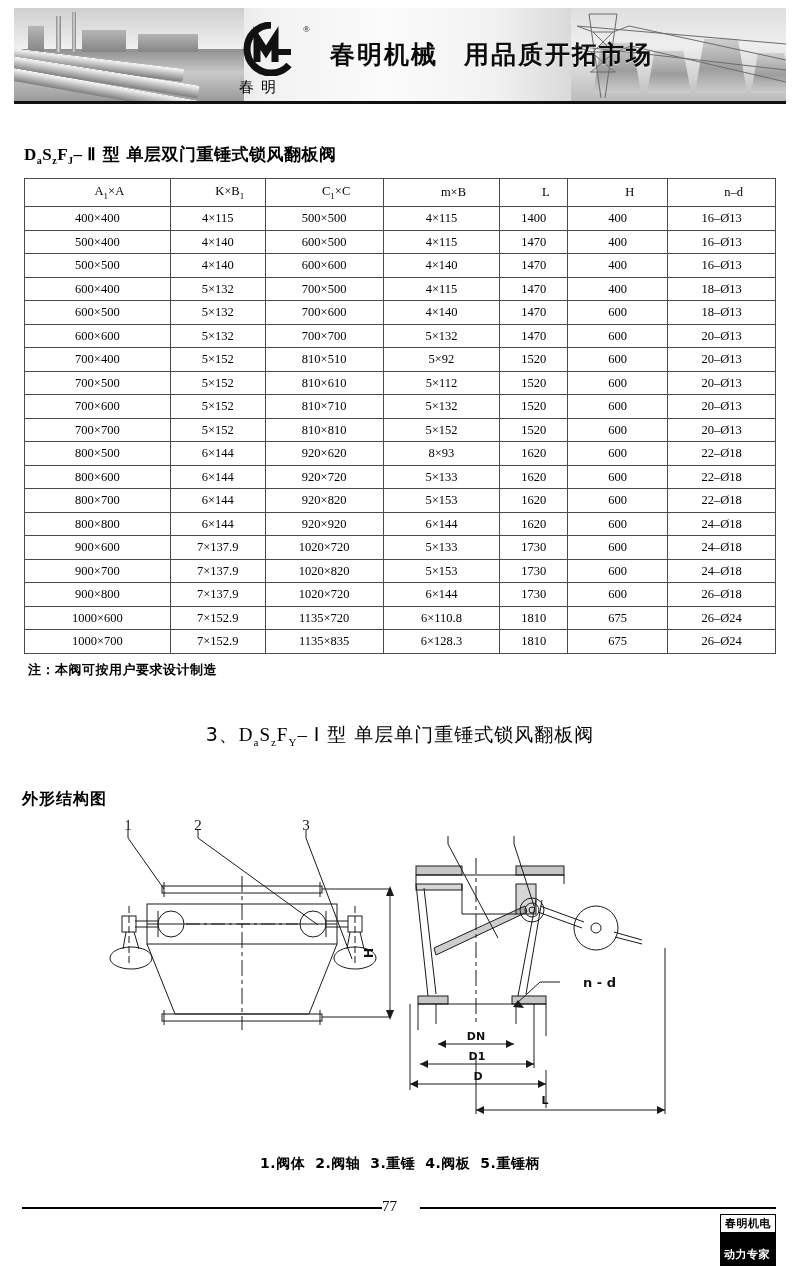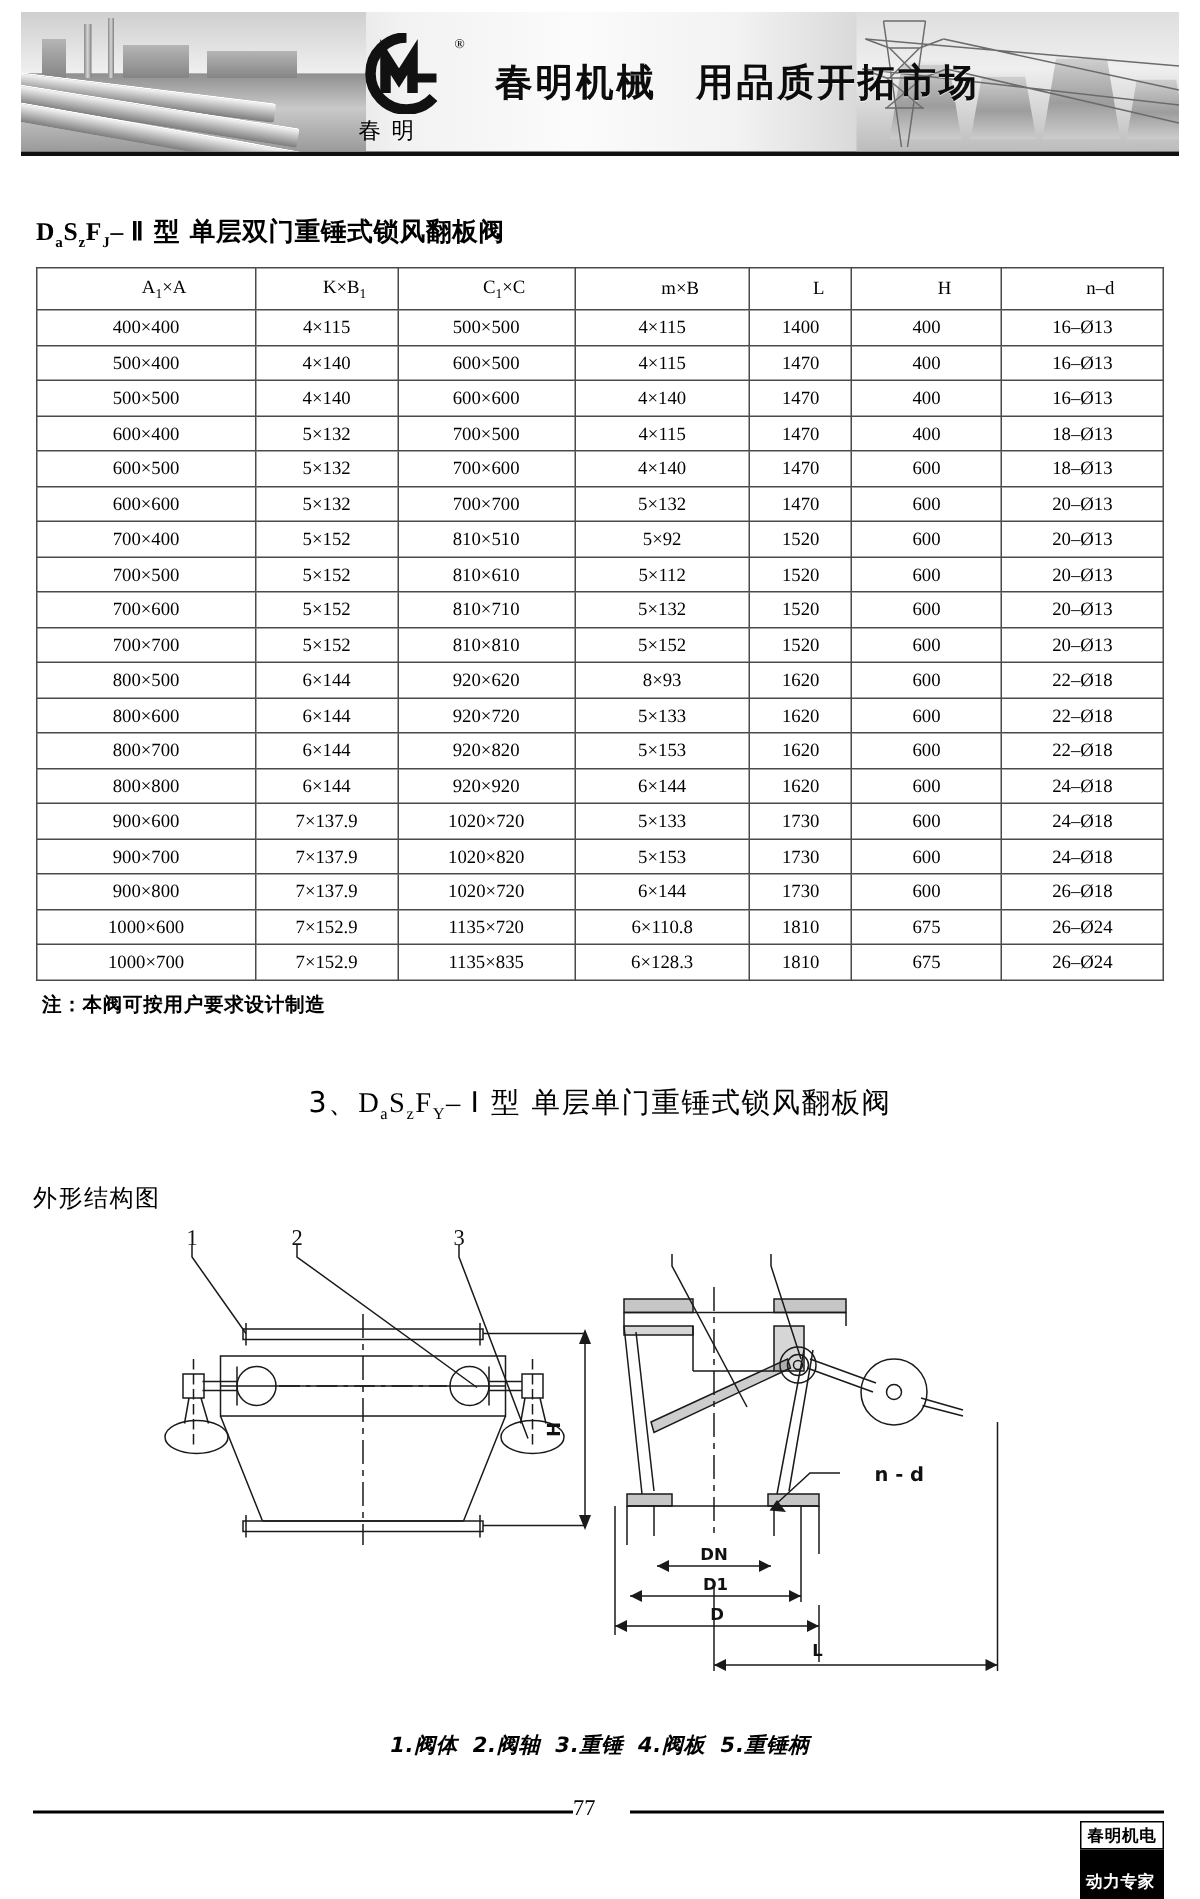--- a/index.html
+++ b/index.html
@@ -104,36 +104,36 @@
     text-align:center;
     font-size:19px; font-weight:400;
     font-family:"DejaVu Sans","Liberation Sans",sans-serif;
     letter-spacing:1px;
   }
   .section-heading .code { font-family:"Liberation Serif",serif; }
   .section-heading sub { font-size:11px; }
 
   .subhead {
     position:absolute; left:22px; top:789px;
-    font-size:16px; font-weight:400;
+    font-size:16px; font-weight:700;
     font-family:"DejaVu Sans","Liberation Sans",sans-serif;
     letter-spacing:1px;
   }
 
   
   .drawing { position:absolute; left:90px; top:818px; width:620px; height:330px; }
   .drawing svg { display:block; }
 
   .fig-caption {
     position:absolute; left:0; top:1155px; width:800px;
     text-align:center; font-size:14px; font-weight:700;
     font-family:"DejaVu Sans","Liberation Sans",sans-serif;
     letter-spacing:.5px;
   }
-  .fig-caption span { margin:0 5px;font-style:italic; }
+  .fig-caption span { margin:0 5px; }
 
   
   .footer { position:absolute; left:0; top:1196px; width:800px; height:60px; }
   .footer-rule-l { position:absolute; left:22px; top:11px; width:360px; height:2px; background:#000; }
   .footer-rule-r { position:absolute; left:420px; top:11px; width:356px; height:2px; background:#000; }
   .page-num { position:absolute; left:382px; top:2px; width:38px; text-align:left;
     font-size:15px; font-family:"Liberation Serif",serif; }
   .footer-badges { position:absolute; right:24px; top:18px; display:flex; height:19px;
     font-family:"DejaVu Sans","Liberation Sans",sans-serif; font-size:11px; font-weight:700;flex-direction:column; }
   .badge-l { background:#fff; color:#000; border:1px solid #000; padding:1px 4px; letter-spacing:.5px; }

